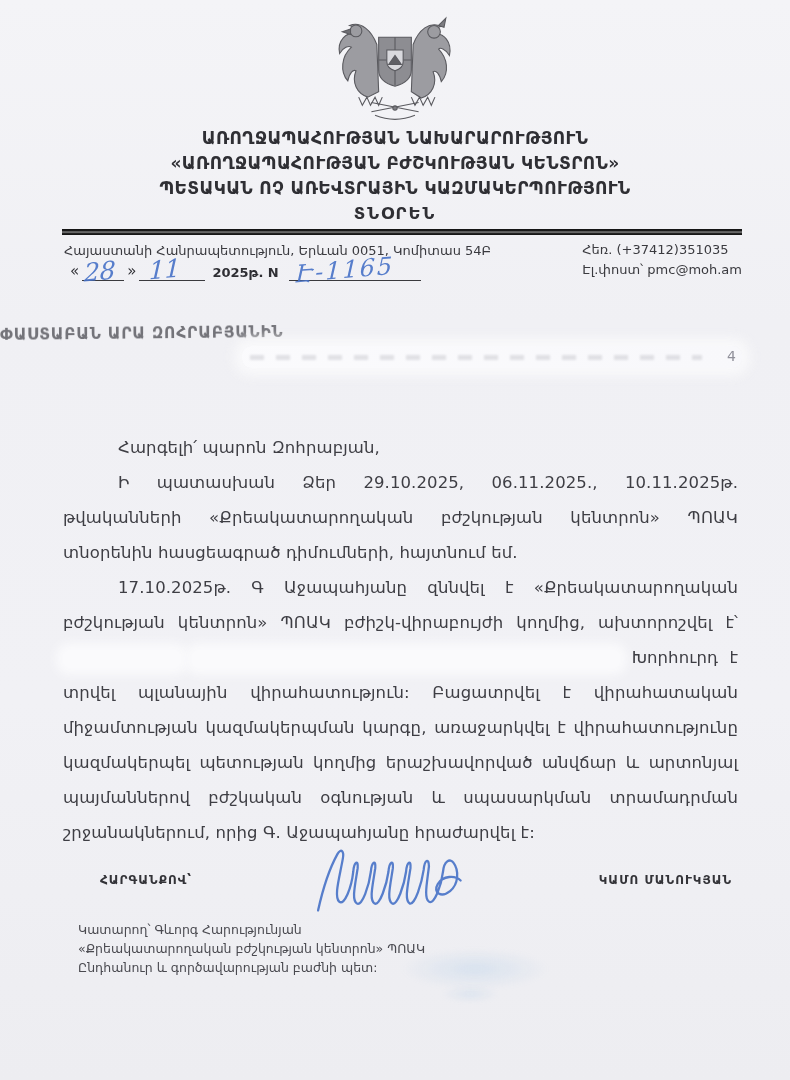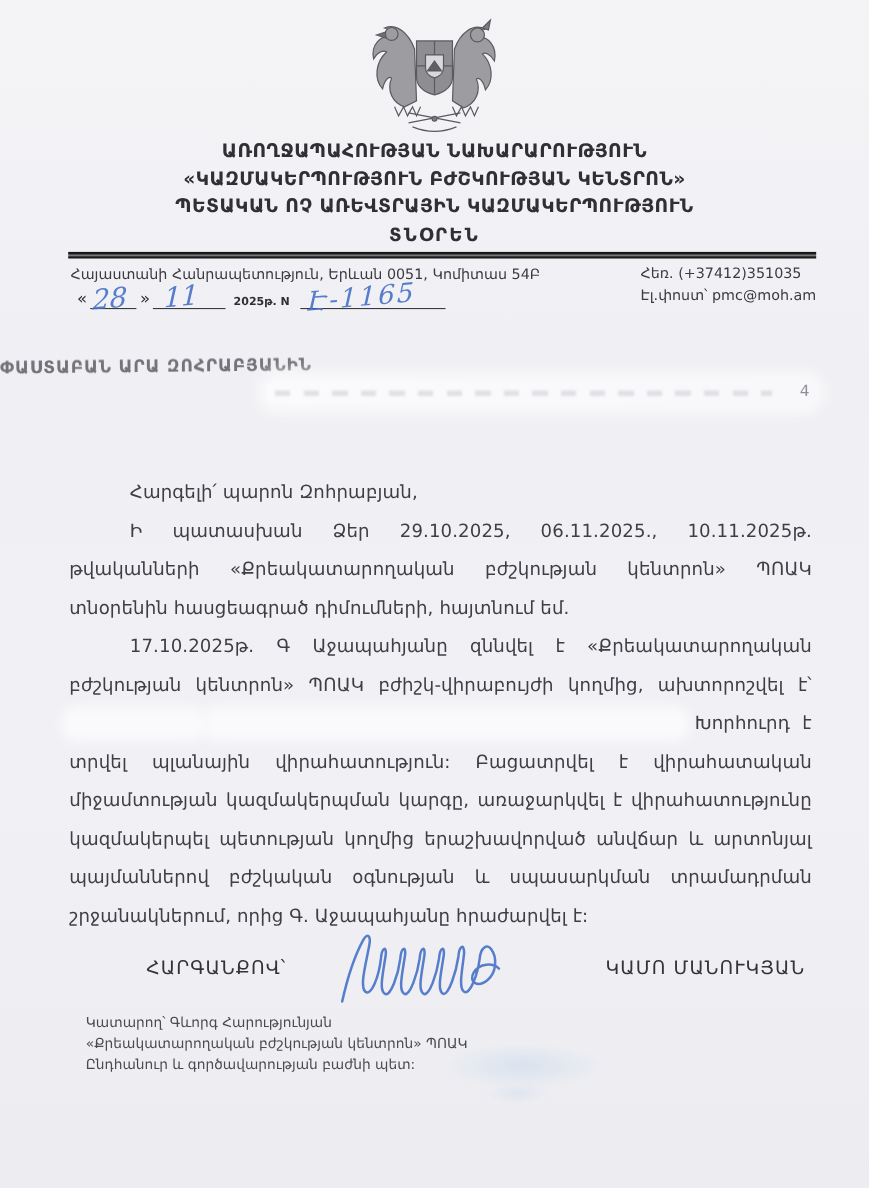--- a/index.html
+++ b/index.html
@@ -24,21 +24,21 @@
 
   .info{top:240px;left:64px;right:48px;display:flex;justify-content:space-between;align-items:flex-start;}
   .info-left{font-size:13px;color:#3a3a3f;padding-top:3px;}
   .info-right{font-size:13px;color:#3a3a3f;line-height:20px;text-align:left;}
 
   
   .dateline{top:258px;left:70px;display:flex;align-items:flex-end;font-size:14px;color:#2f2f34;}
   .q{font-size:15px;padding-bottom:1px;}
   .uline{display:inline-block;border-bottom:1.7px solid #3a3a3e;height:22px;position:relative;margin:0 3px;}
   .w40{width:42px;} .w62{width:66px;} .w130{width:132px;margin-left:8px;}
-  .printed-bold{font-weight:bold;font-size:10px;padding:0 2px 1px 4px;}
+  .printed-bold{font-weight:bold;font-size:13px;padding:0 2px 1px 4px;}
   .hand{position:absolute;bottom:-6px;left:2px;font-family:"DejaVu Serif",serif;font-style:italic;
     font-size:25px;color:#4a6cba;transform:rotate(-5deg) skewX(-7deg);white-space:nowrap;opacity:.92;}
   .hand.h2{left:10px;bottom:-4px;}
   .hand.h3{font-size:24px;left:6px;bottom:-4px;letter-spacing:2px;}
 
   
   .addressee{top:322px;left:0;right:48px;}
   .addr1{font-size:15.5px;font-weight:600;color:#737379;letter-spacing:.8px;
     filter:blur(.6px);transform:rotate(-.6deg);}
   .addr-smudge{position:relative;margin-top:6px;margin-left:auto;width:500px;height:22px;
@@ -52,21 +52,21 @@
   
   .body-text{top:430px;left:63px;right:52px;font-size:16.5px;line-height:35px;
     text-align:justify;color:#3e3e44;letter-spacing:.1px;}
   .body-text p{margin:0;text-indent:55px;}
   .redact{display:inline-block;height:18px;vertical-align:middle;border-radius:7px;
     background:#fafafc;box-shadow:0 0 10px 7px #fafafc;}
   .r1{width:118px;} .r2{width:428px;}
 
   
   .sigrow{top:840px;left:100px;right:58px;height:80px;display:flex;justify-content:space-between;align-items:center;}
-  .closing,.signer{font-size:17px;color:#333338;letter-spacing:1px;font-weight:400;margin-left:33px;}
+  .closing,.signer{font-size:12px;color:#333338;letter-spacing:1px;font-weight:700;}
   .sig-ink{width:195px;height:88px;margin-top:-6px;}
 
   
   .footer{top:920px;left:78px;font-size:12.5px;line-height:19px;color:#4a4a50;}
 
   
   .smudge{top:948px;left:400px;width:150px;height:42px;border-radius:50%;
     background:radial-gradient(ellipse at center,rgba(130,180,225,.20),rgba(130,180,225,0) 70%);
     filter:blur(2px);}
   .smudge2{top:985px;left:440px;width:60px;height:18px;border-radius:50%;
@@ -98,21 +98,21 @@
 
       <path d="M44,102 L96,112 M96,102 L44,112" fill="none"></path>
       <path d="M48,116 Q70,125 92,116" fill="none"></path>
       <circle cx="70" cy="108" r="2.4" fill="#7d7d82"></circle>
     </g>
   </svg>
 </div>
 
 <div class="abs org">
   <div class="org-line">ԱՌՈՂՋԱՊԱՀՈՒԹՅԱՆ ՆԱԽԱՐԱՐՈՒԹՅՈՒՆ</div>
-  <div class="org-line">«ԿԱԶՄԱԿԵՐՊՈՒԹՅՈՒՆ ԲԺՇԿՈՒԹՅԱՆ ԿԵՆՏՐՈՆ»</div>
+  <div class="org-line">«ԱՌՈՂՋԱՊԱՀՈՒԹՅԱՆ ԲԺՇԿՈՒԹՅԱՆ ԿԵՆՏՐՈՆ»</div>
   <div class="org-line">ՊԵՏԱԿԱՆ ՈՉ ԱՌԵՎՏՐԱՅԻՆ ԿԱԶՄԱԿԵՐՊՈՒԹՅՈՒՆ</div>
   <div class="org-line last">ՏՆՕՐԵՆ</div>
 </div>
 
 <div class="abs rule"></div>
 
 <div class="abs info">
   <div class="info-left">Հայաստանի Հանրապետություն, Երևան 0051, Կոմիտաս 54Բ</div>
   <div class="info-right">
     <div>Հեռ. (+37412)351035</div>

